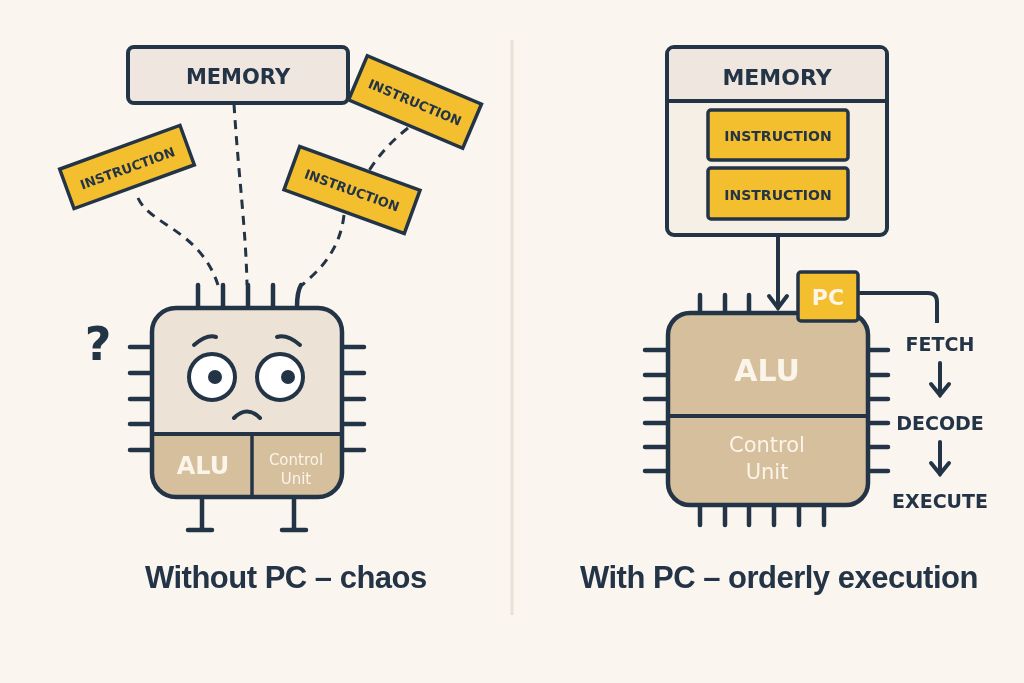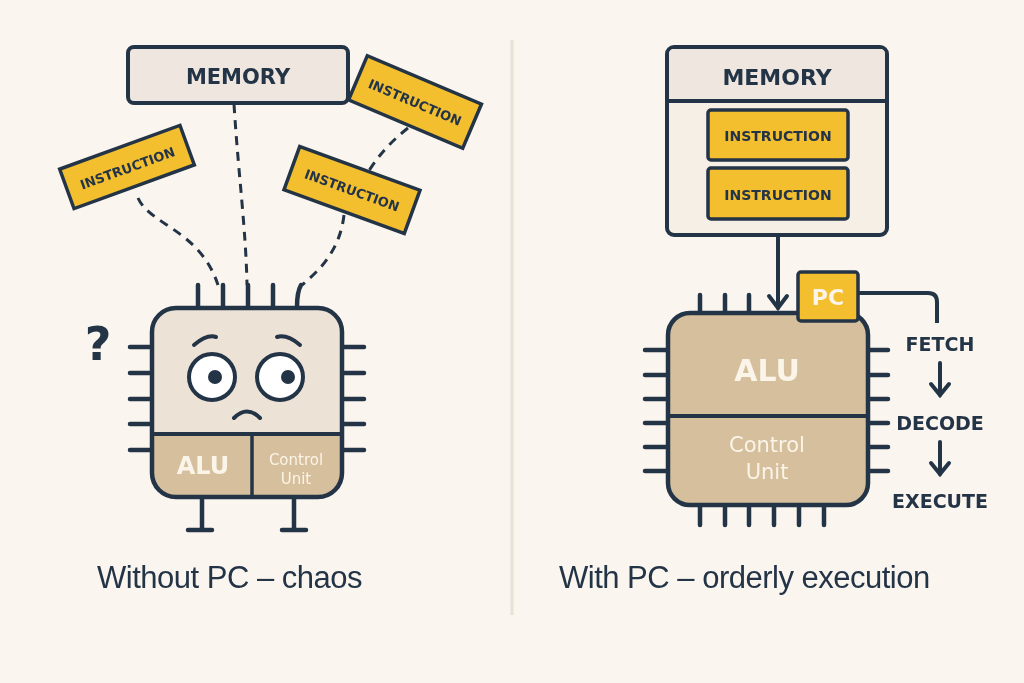--- a/index.html
+++ b/index.html
@@ -1,20 +1,20 @@
 <!DOCTYPE html>
 <html><head>
 <meta charset="utf-8">
 <style>
   html,body{margin:0;padding:0;}
   body{width:1024px;height:683px;background:#faf5ee;overflow:hidden;position:relative;font-family:"DejaVu Sans",sans-serif;}
   svg{position:absolute;left:0;top:0;}
   .lbl{font-family:"DejaVu Sans",sans-serif;font-weight:bold;fill:#243447;}
   .wlbl{font-family:"DejaVu Sans",sans-serif;fill:#fbf4e8;}
-  .cap{position:absolute;top:560px;font-family:"Liberation Sans",sans-serif;font-weight:normal;font-size:31px;color:#243447;letter-spacing:-0.5px;}
+  .cap{position:absolute;top:560px;font-family:"Liberation Sans",sans-serif;font-weight:bold;font-size:31px;color:#243447;letter-spacing:-0.5px;margin-left:48px;}
 </style>
 </head>
 <body>
 
 <svg width="1024" height="683" viewBox="0 0 1024 683">
 
   <line x1="512" y1="40" x2="512" y2="615" stroke="#e9e1d6" stroke-width="3"></line>
 
   <g>
 
@@ -161,13 +161,13 @@
     <text class="lbl" x="940" y="430" font-size="19" text-anchor="middle">DECODE</text>
     <g stroke="#243447" stroke-width="4" fill="none" stroke-linecap="round">
       <line x1="940" y1="442" x2="940" y2="474"></line>
       <path d="M931 463 L940 474 L949 463"></path>
     </g>
     <text class="lbl" x="940" y="508" font-size="19" text-anchor="middle">EXECUTE</text>
   </g>
 </svg>
 
 <div class="cap" style="left:97px;">Without PC – chaos</div>
-<div class="cap" style="left:559px;">With PC – orderly execution</div>
+<div class="cap" style="left:532px;">With PC – orderly execution</div>
 
 </body></html>

